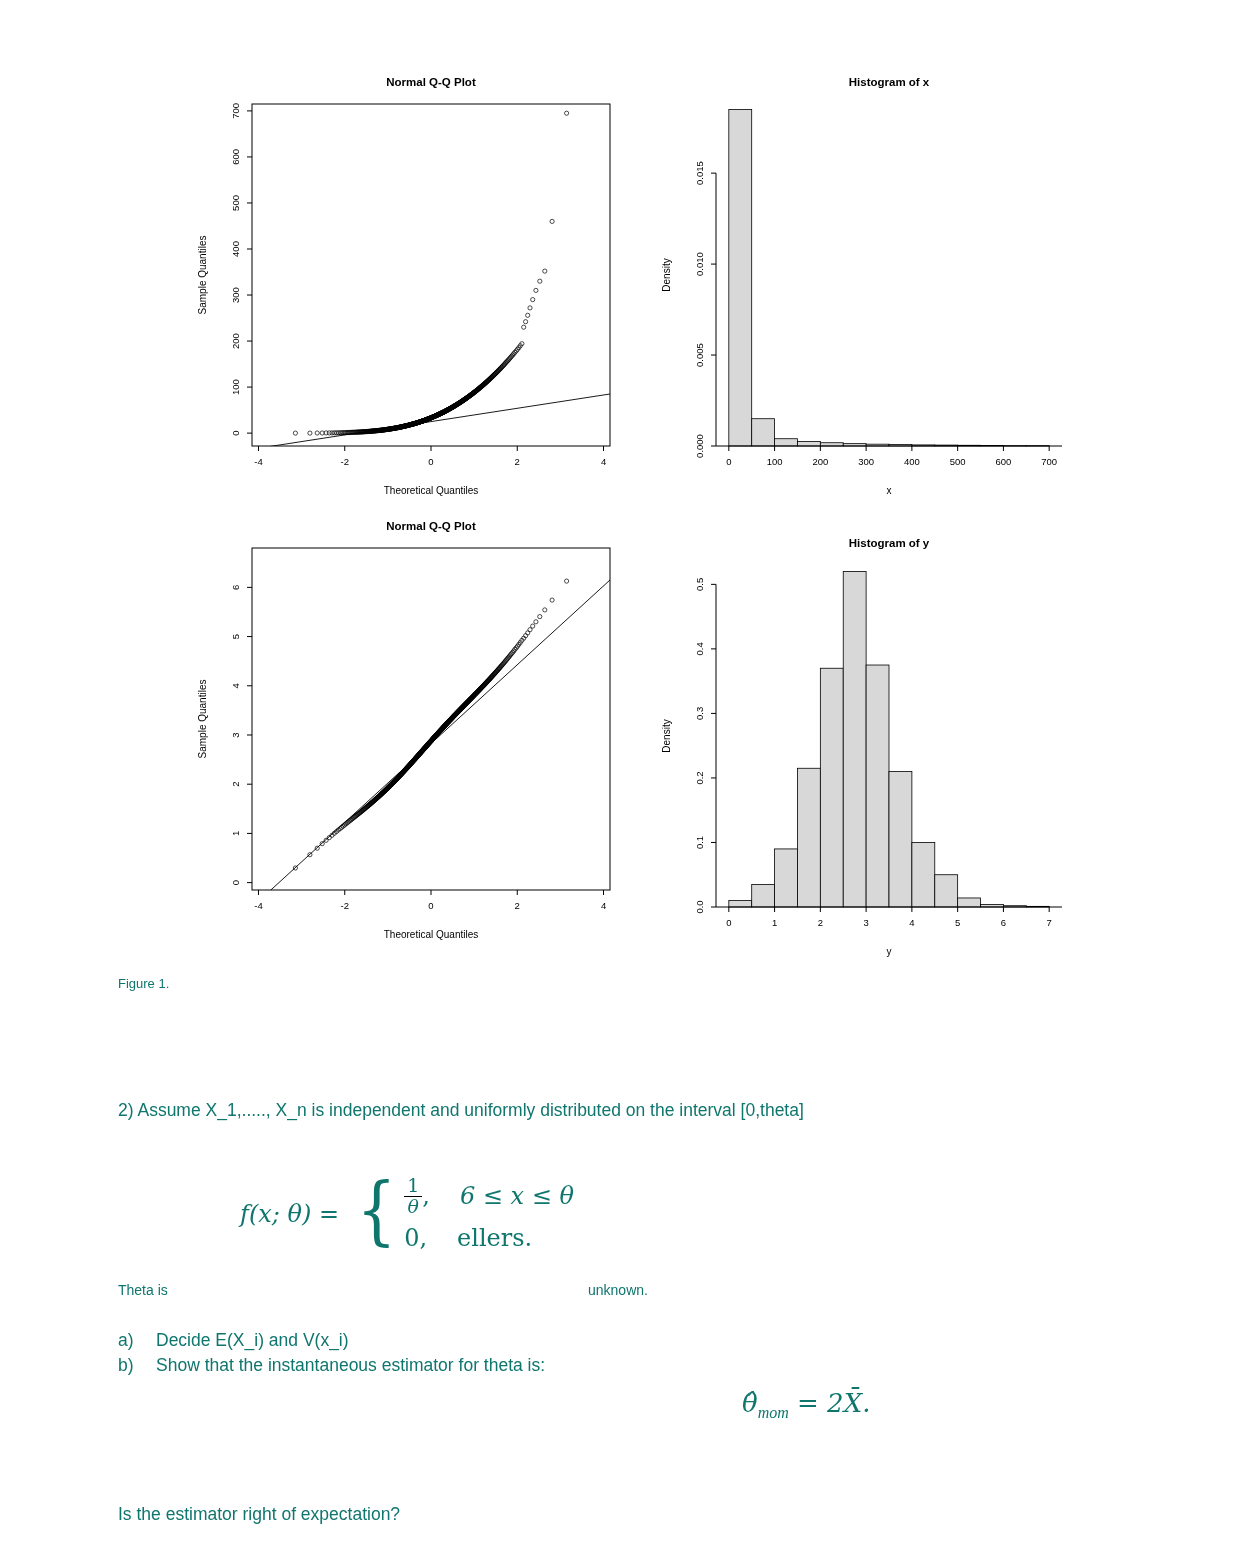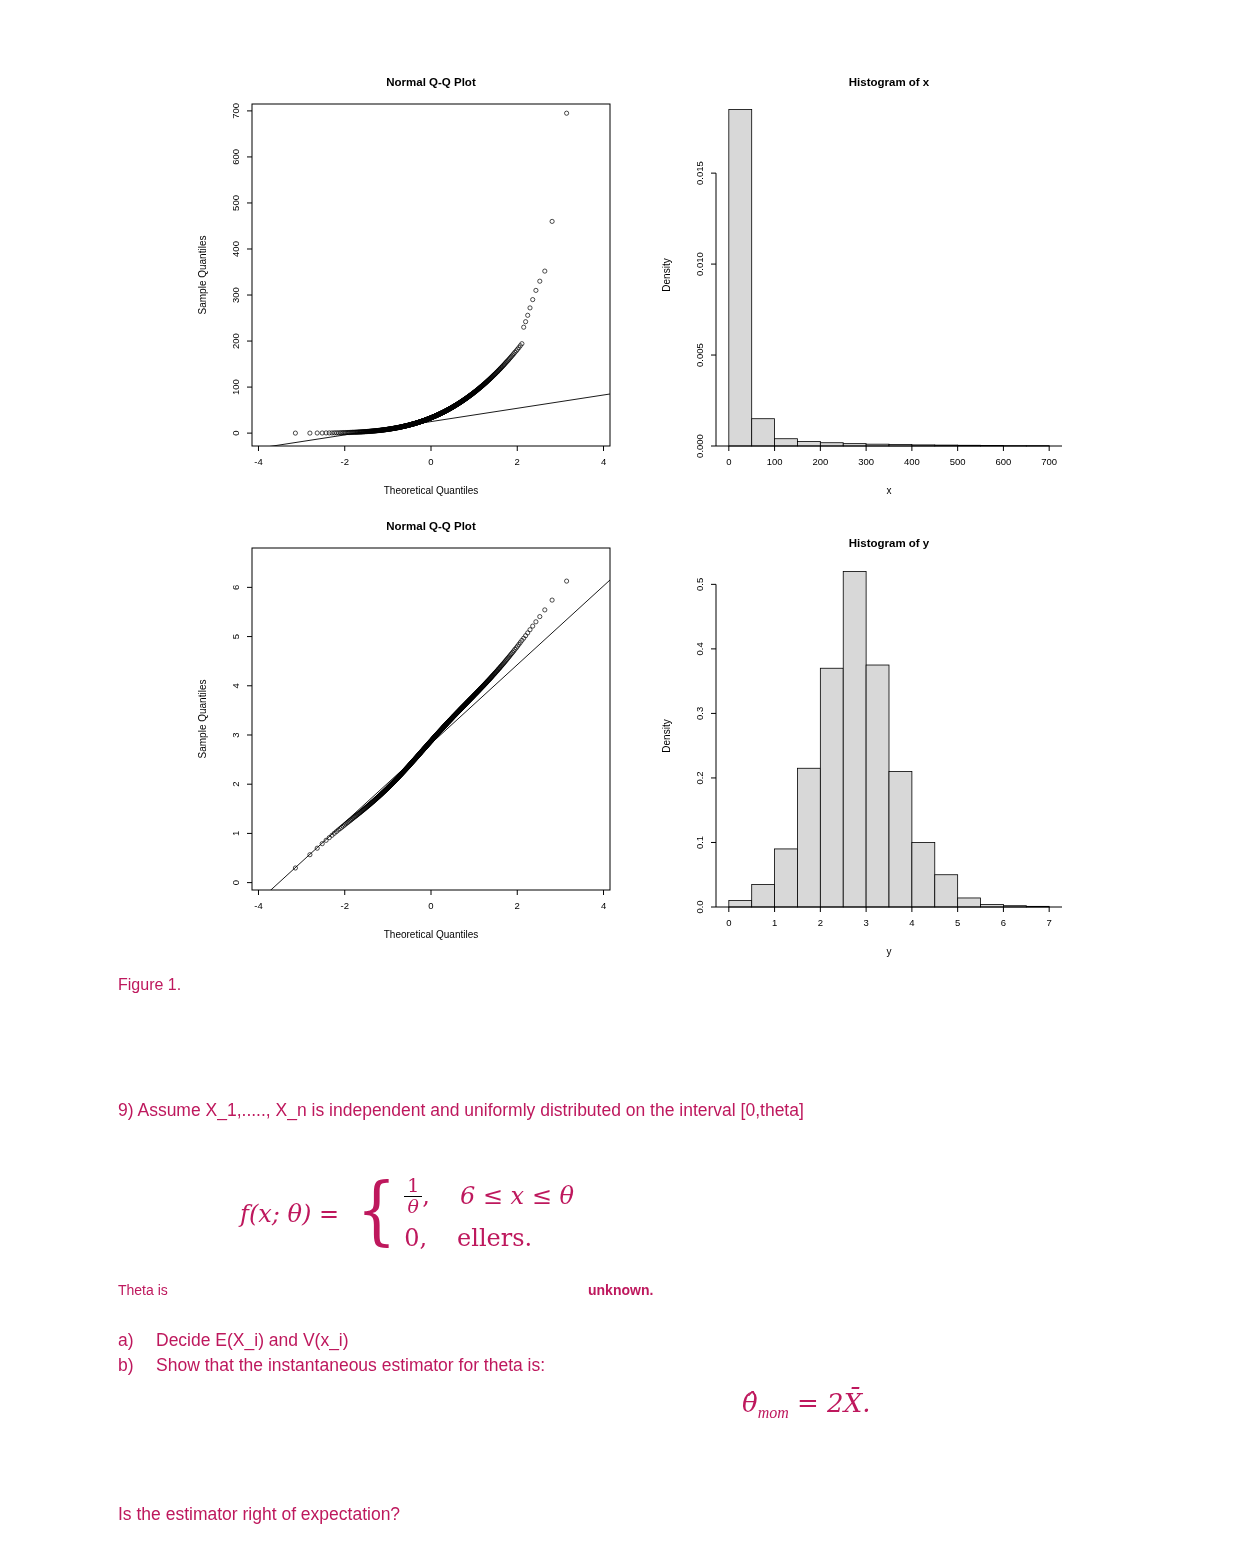--- a/index.html
+++ b/index.html
@@ -1,35 +1,35 @@
 <!DOCTYPE html>
 <html><head>
 <meta charset="utf-8">
 <style>
   html,body{margin:0;padding:0;background:#fff;}
   .page{position:relative;width:1241px;height:1561px;background:#ffffff;
-        font-family:"Liberation Sans",sans-serif;color:#be185d;overflow:hidden;}
+        font-family:"Liberation Sans",sans-serif;color:#0f766e;overflow:hidden;}
   .chart{position:absolute;}
   .chart svg text{font-family:"Liberation Sans",sans-serif;fill:#000;}
-  .caption{position:absolute;left:118px;top:976px;font-size:16px;}
+  .caption{position:absolute;left:118px;top:976px;font-size:13px;}
   .intro{position:absolute;left:118px;top:1098px;font-size:17.5px;line-height:24px;width:1040px;}
   .pdf-formula{position:absolute;left:240px;top:1176px;display:flex;align-items:center;
                font-family:"DejaVu Serif","Liberation Serif",serif;font-size:24px;}
   .math-it{font-style:italic;}
   .math-rm{font-style:normal;}
   .brace{font-family:"DejaVu Serif",serif;font-size:74px;font-weight:200;line-height:0.85;
          margin:0 4px 6px 14px;transform:scaleX(0.85);}
   .cases{display:flex;flex-direction:column;gap:7px;}
   .case-row{display:flex;align-items:center;}
   .case-cond{margin-left:30px;}
   .frac{display:inline-flex;flex-direction:column;align-items:center;font-size:19px;line-height:1.05;vertical-align:middle;}
   .frac .num{border-bottom:1.4px solid #000;padding:0 3px;}
   .frac .den{padding:0 3px;}
   .theta-line{position:absolute;left:118px;top:1282px;font-size:14px;width:900px;}
-  .theta-line .unknown{position:absolute;left:470px;top:0;font-weight:bold;}
+  .theta-line .unknown{position:absolute;left:470px;top:0;}
   .items{position:absolute;left:118px;top:1328px;font-size:17.5px;line-height:25px;}
   .item-row{display:flex;}
   .item-label{width:38px;}
   .estimator{position:absolute;left:742px;top:1388px;font-family:"DejaVu Serif","Liberation Serif",serif;
              font-size:26px;}
   .estimator sub{font-size:16px;font-style:italic;font-family:Liberation Serif, serif;}
   .closing{position:absolute;left:118px;top:1504px;font-size:17.5px;}
 </style>
 </head>
 <body>
@@ -1417,21 +1417,21 @@
           <rect x="351.4179894179894" y="376.70943396226414" width="22.883597883597872" height="1.2905660377358572" fill="#d8d8d8" stroke="#000" stroke-width="0.8"></rect>
           <rect x="374.3015873015873" y="377.35471698113207" width="22.883597883597872" height="0.6452830188679286" fill="#d8d8d8" stroke="#000" stroke-width="0.8"></rect>
           <line x1="64" y1="378" x2="410" y2="378" stroke="#000" stroke-width="1"></line>
           <line x1="64" y1="378" x2="64" y2="55.358490566037744" stroke="#000" stroke-width="1"></line>
         </svg></div>
   </div>
 
   <div class="caption">Figure 1.</div>
 
   <div class="intro">
-    <div>9) Assume X_1,....., X_n is independent and uniformly distributed on the interval [0,theta]</div>
+    <div>2) Assume X_1,....., X_n is independent and uniformly distributed on the interval [0,theta]</div>
   </div>
 
   <div class="pdf-formula">
     <span class="math-it">f(x; θ) =</span>
     <span class="brace">{</span>
     <span class="cases">
       <span class="case-row">
         <span class="frac">
           <span class="num math-rm">1</span>
           <span class="den math-it">θ</span>

